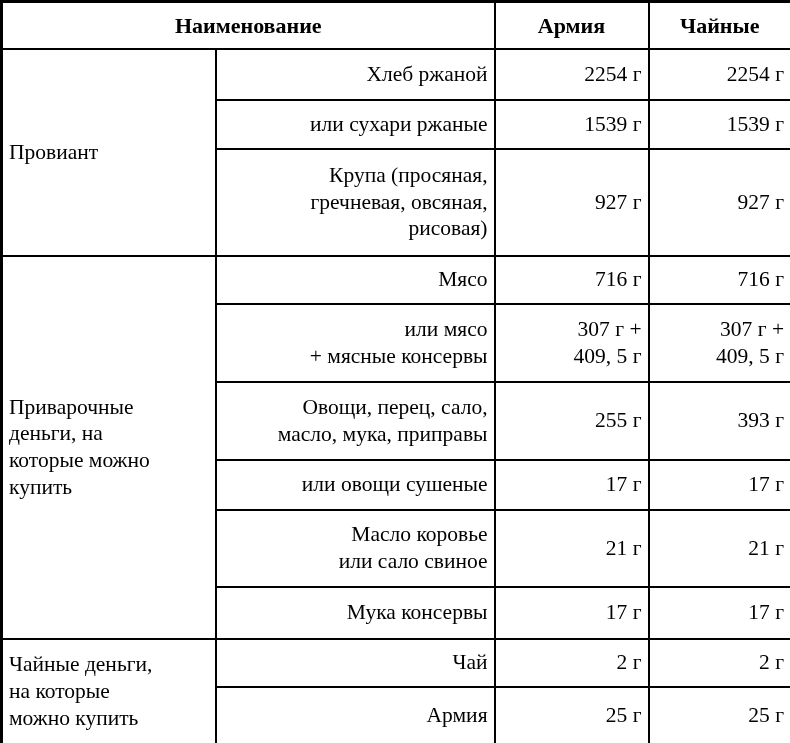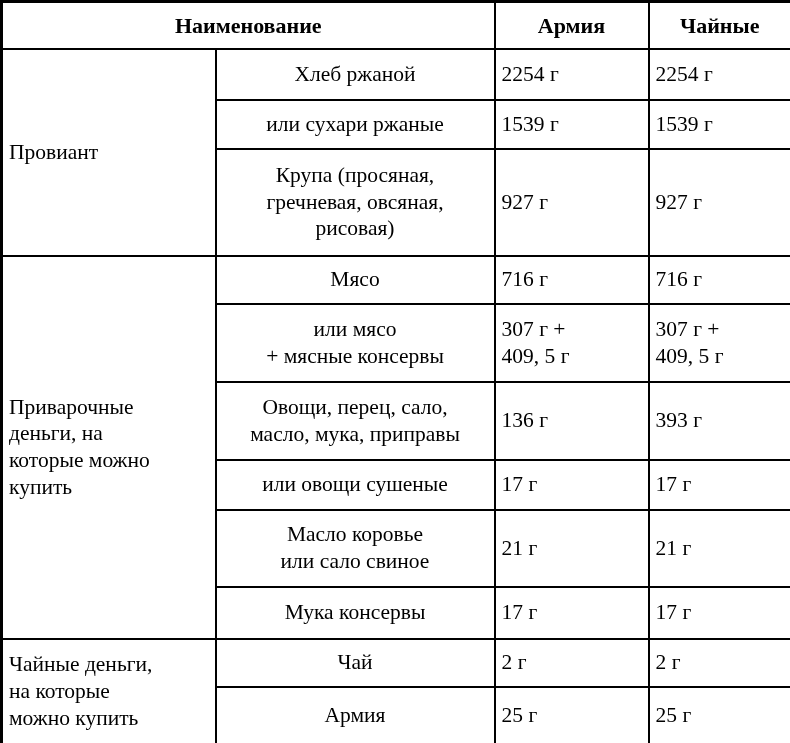--- a/index.html
+++ b/index.html
@@ -40,26 +40,26 @@
     text-align: center;
     white-space: pre-line;
   }
   td.group {
     text-align: left;
     padding-left: 10px;
     white-space: pre-line;
     margin-left: 26px;
   }
   td.item {
-    text-align: center;
+    text-align: right;
     padding-left: 11px;
     white-space: pre-line;
   }
   td.val {
-    text-align: left;
+    text-align: right;
     white-space: pre-line;
   }
 </style>
 </head>
 <body>
 
 <div class="page">
   <table class="ration">
     <colgroup>
       <col style="width:214px">
@@ -107,21 +107,21 @@
       <td class="item">или мясо
 + мясные консервы</td>
       <td class="val">307 г +
 409, 5 г</td>
       <td class="val">307 г +
 409, 5 г</td>
     </tr>
     <tr style="height:78px">
       <td class="item">Овощи, перец, сало,
 масло, мука, приправы</td>
-      <td class="val">136 г</td>
+      <td class="val">255 г</td>
       <td class="val">393 г</td>
     </tr>
     <tr style="height:50px">
       <td class="item">или овощи сушеные</td>
       <td class="val">17 г</td>
       <td class="val">17 г</td>
     </tr>
     <tr style="height:77px">
       <td class="item">Масло коровье
 или сало свиное</td>

